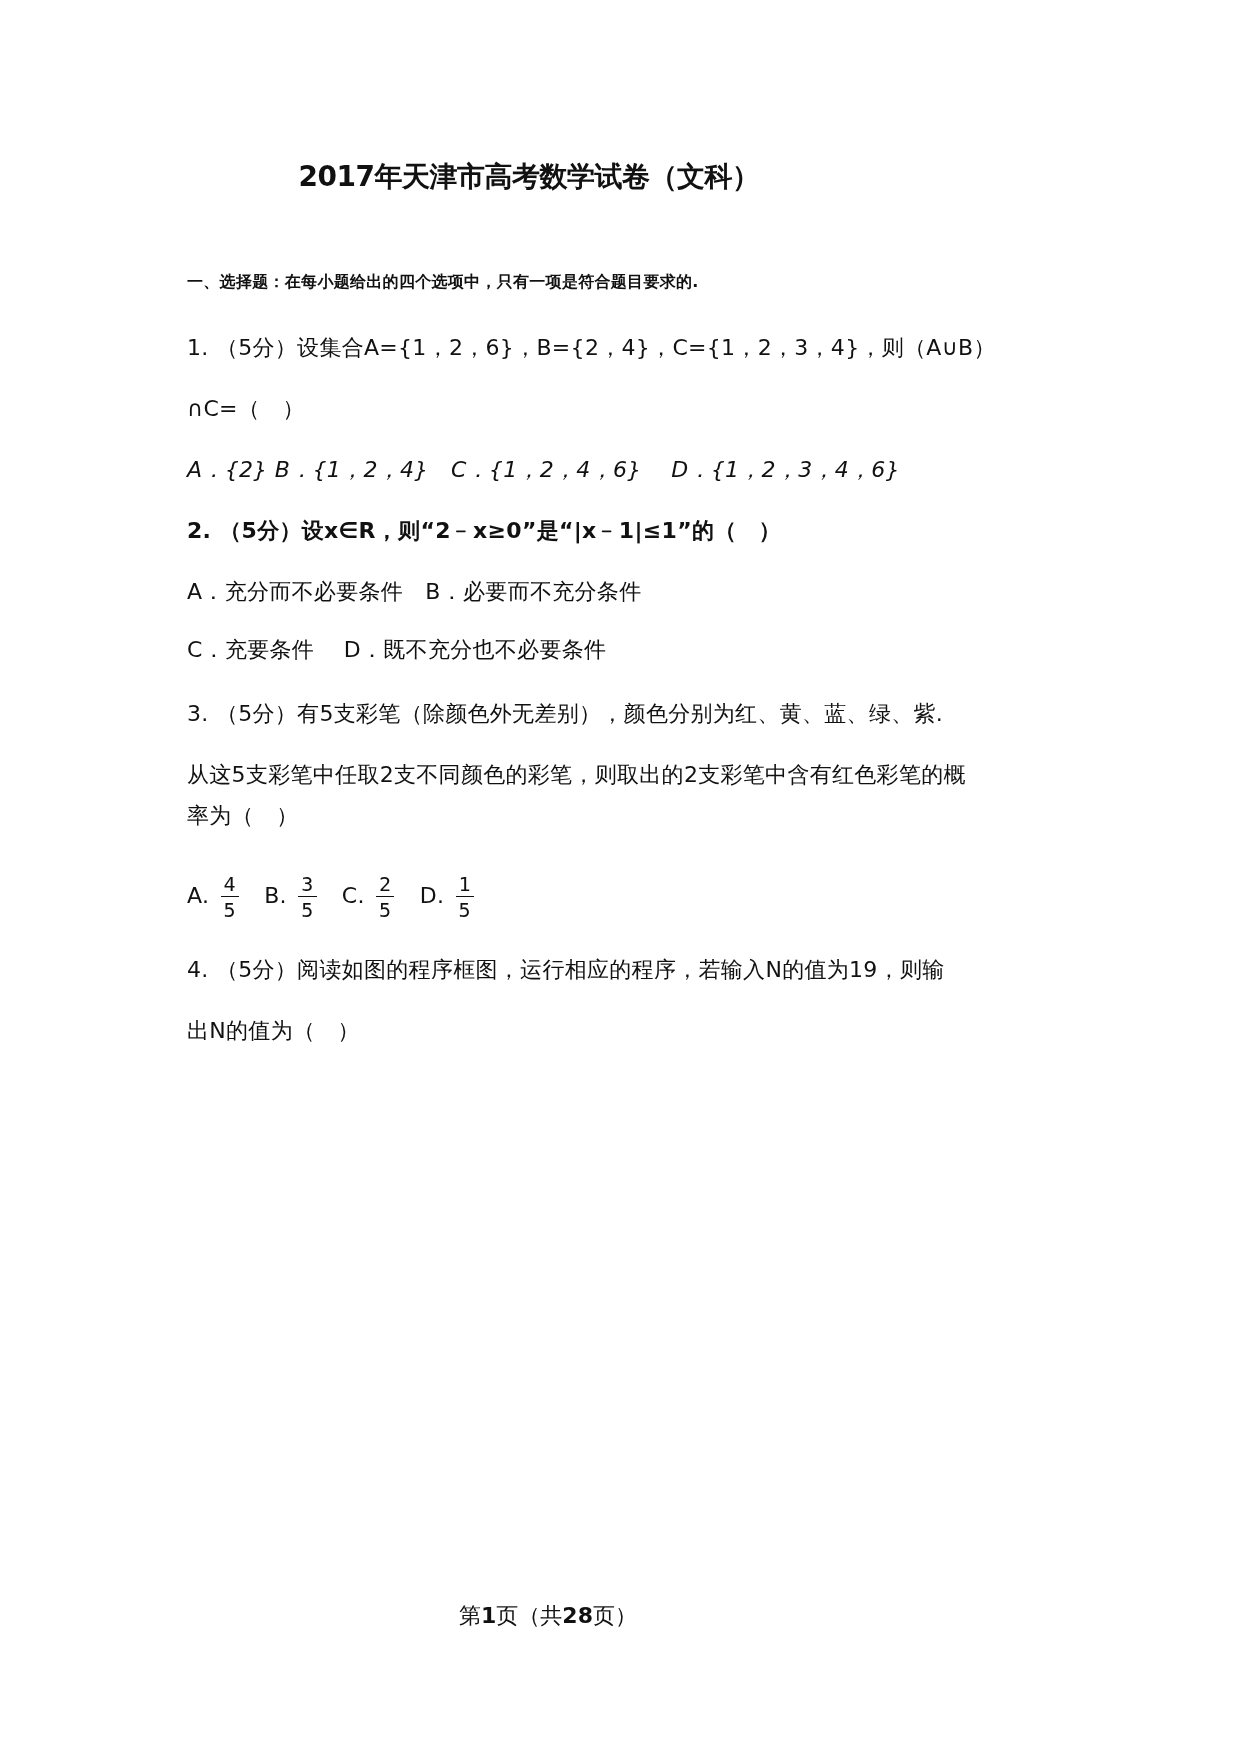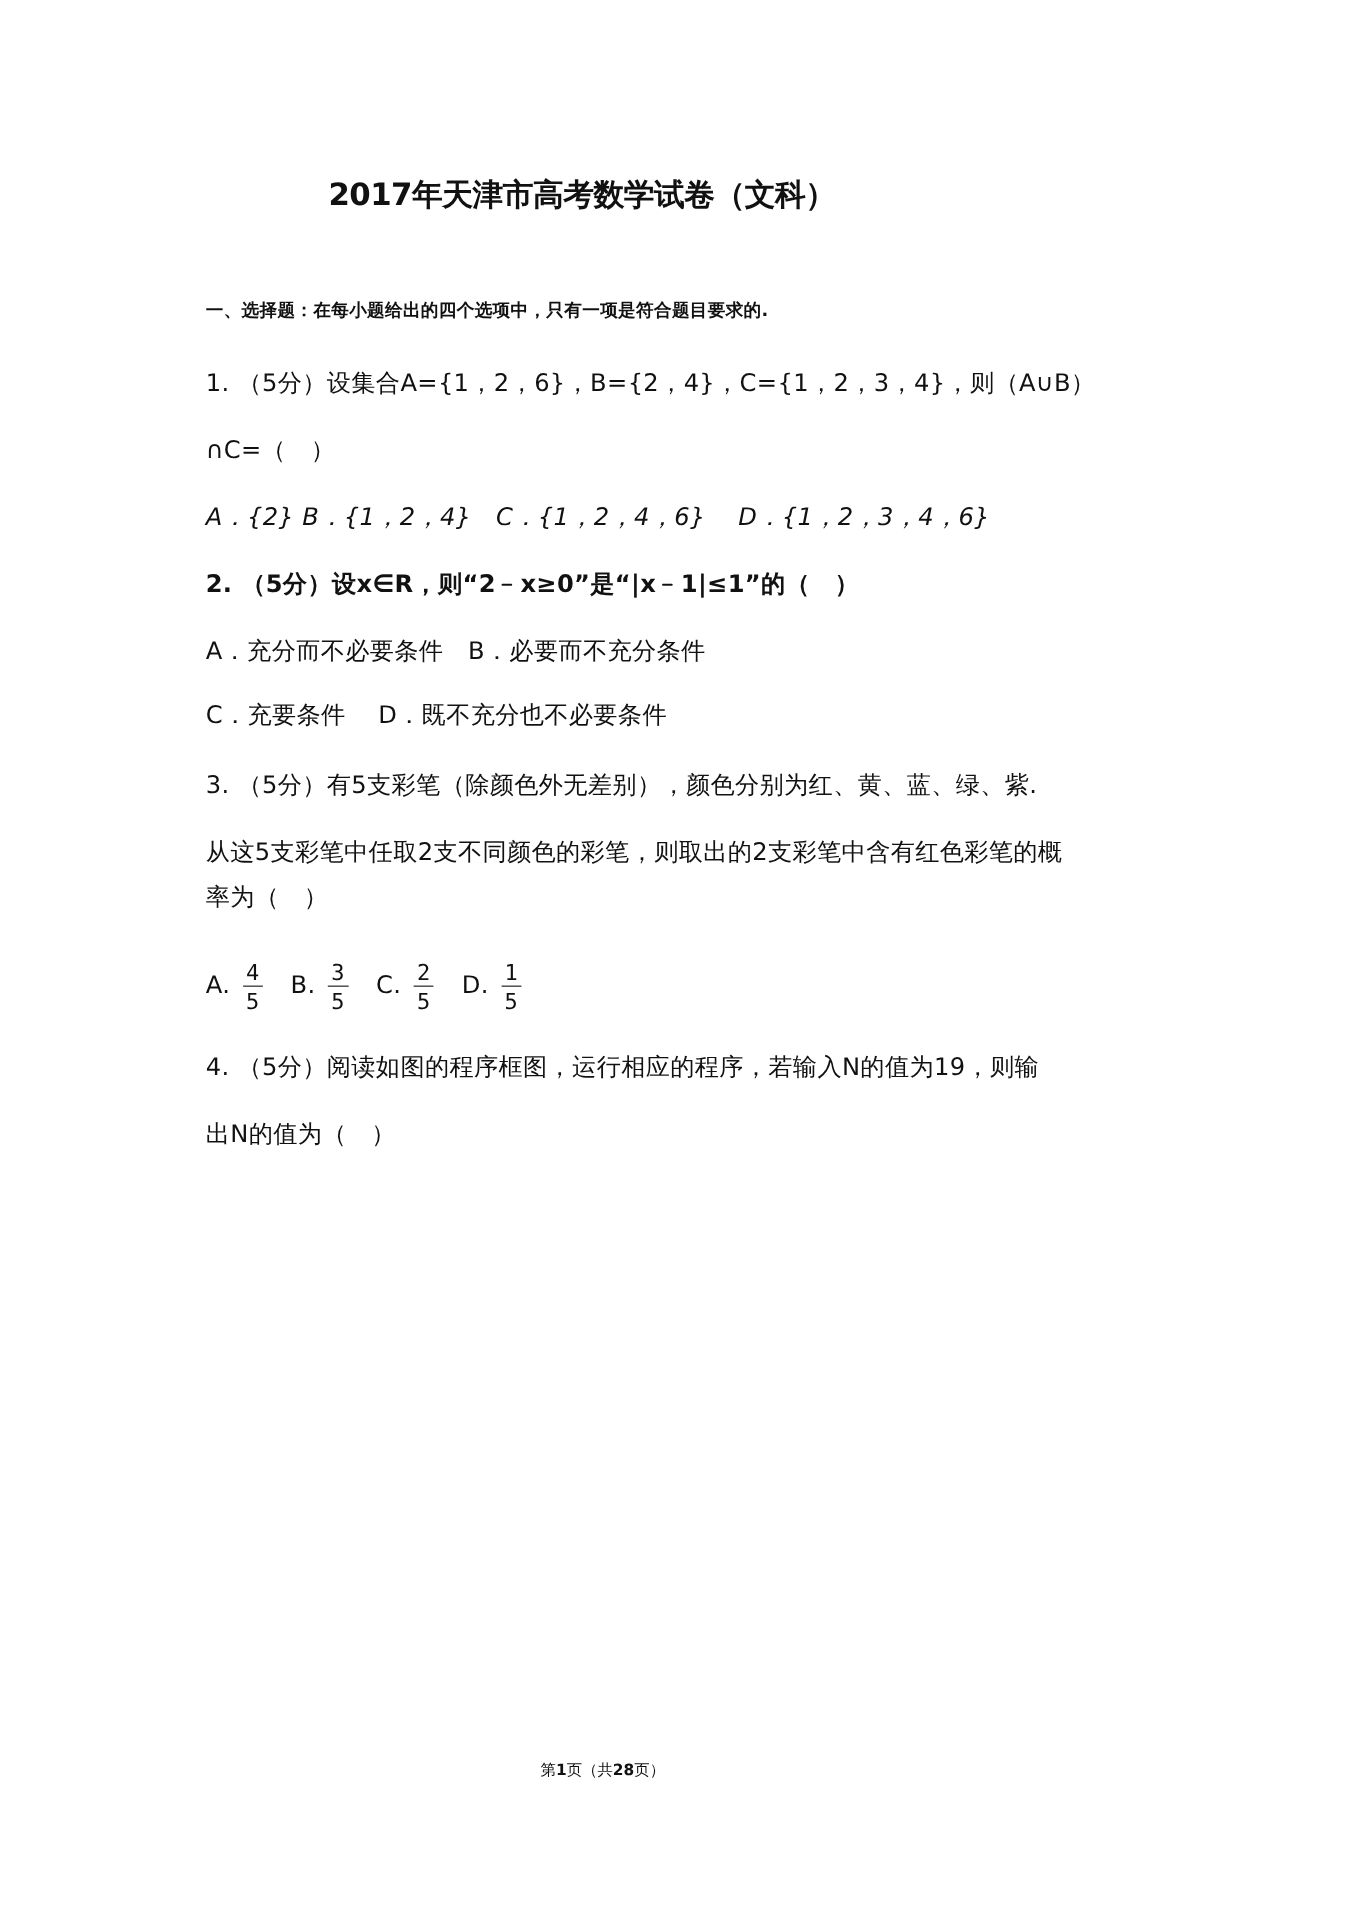--- a/index.html
+++ b/index.html
@@ -7,21 +7,21 @@
          font-family: "DejaVu Sans", "Liberation Sans", sans-serif; color: #111; }
   .title { position: absolute; top: 158px; left: 0; width: 1058px; text-align: center;
            font-size: 28px; font-weight: bold; letter-spacing: -0.5px; }
   .line { position: absolute; left: 187px; font-size: 22px; white-space: nowrap; letter-spacing: 0.3px; }
   .section { font-weight: bold; font-size: 16px; }
   .frac { display: inline-flex; flex-direction: column; align-items: center; vertical-align: middle;
           font-size: 20px; line-height: 20px; margin: 0 4px; font-family: "DejaVu Sans Mono", monospace; }
   .frac .num { border-bottom: 1.5px solid #111; padding: 0 3px 2px 3px; }
   .frac .den { padding-top: 3px; }
   .opt { margin-right: 14px; }
-  .footer { position: absolute; top: 1601px; left: 0; width: 1096px; text-align: center; font-size: 14px; }
+  .footer { position: absolute; top: 1601px; left: 0; width: 1096px; text-align: center; font-size: 22px; }
   .footer b { font-weight: bold; }
 </style>
 </head>
 <body>
 
 <div>
   <div class="title">2017年天津市高考数学试卷（文科）</div>
 
   <div class="line section" style="top:272px;">一、选择题：在每小题给出的四个选项中，只有一项是符合题目要求的.</div>
 

